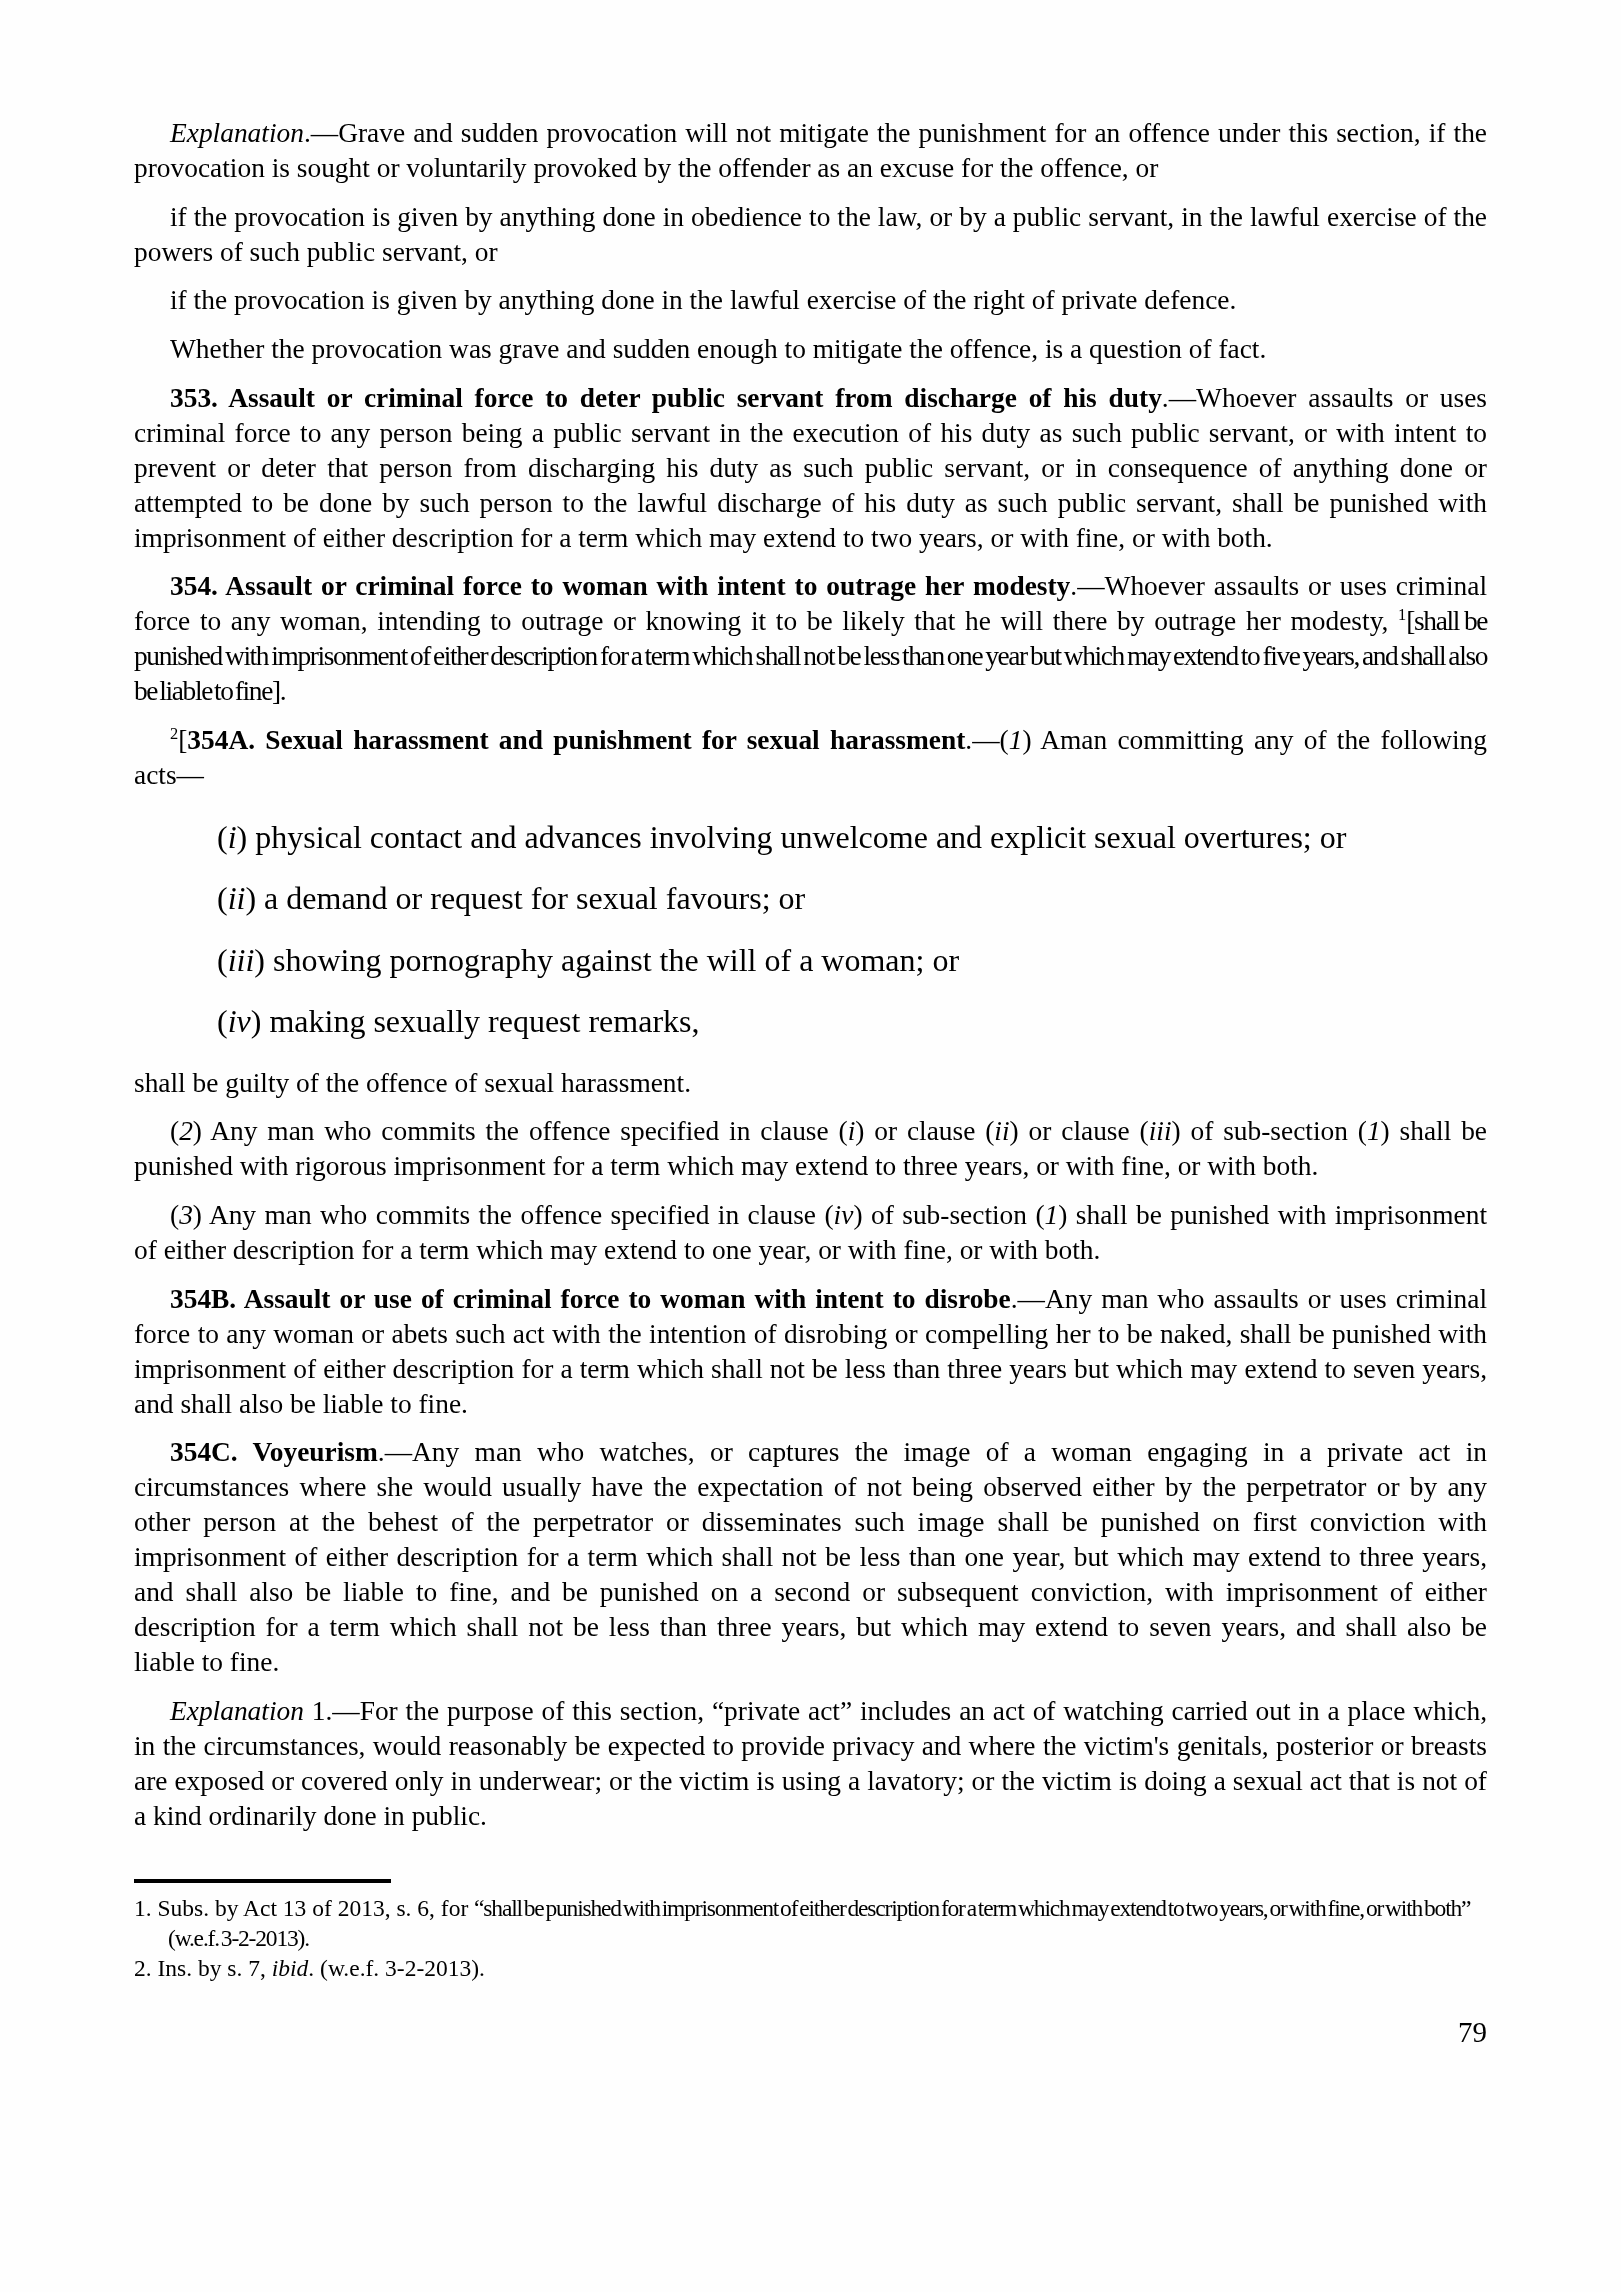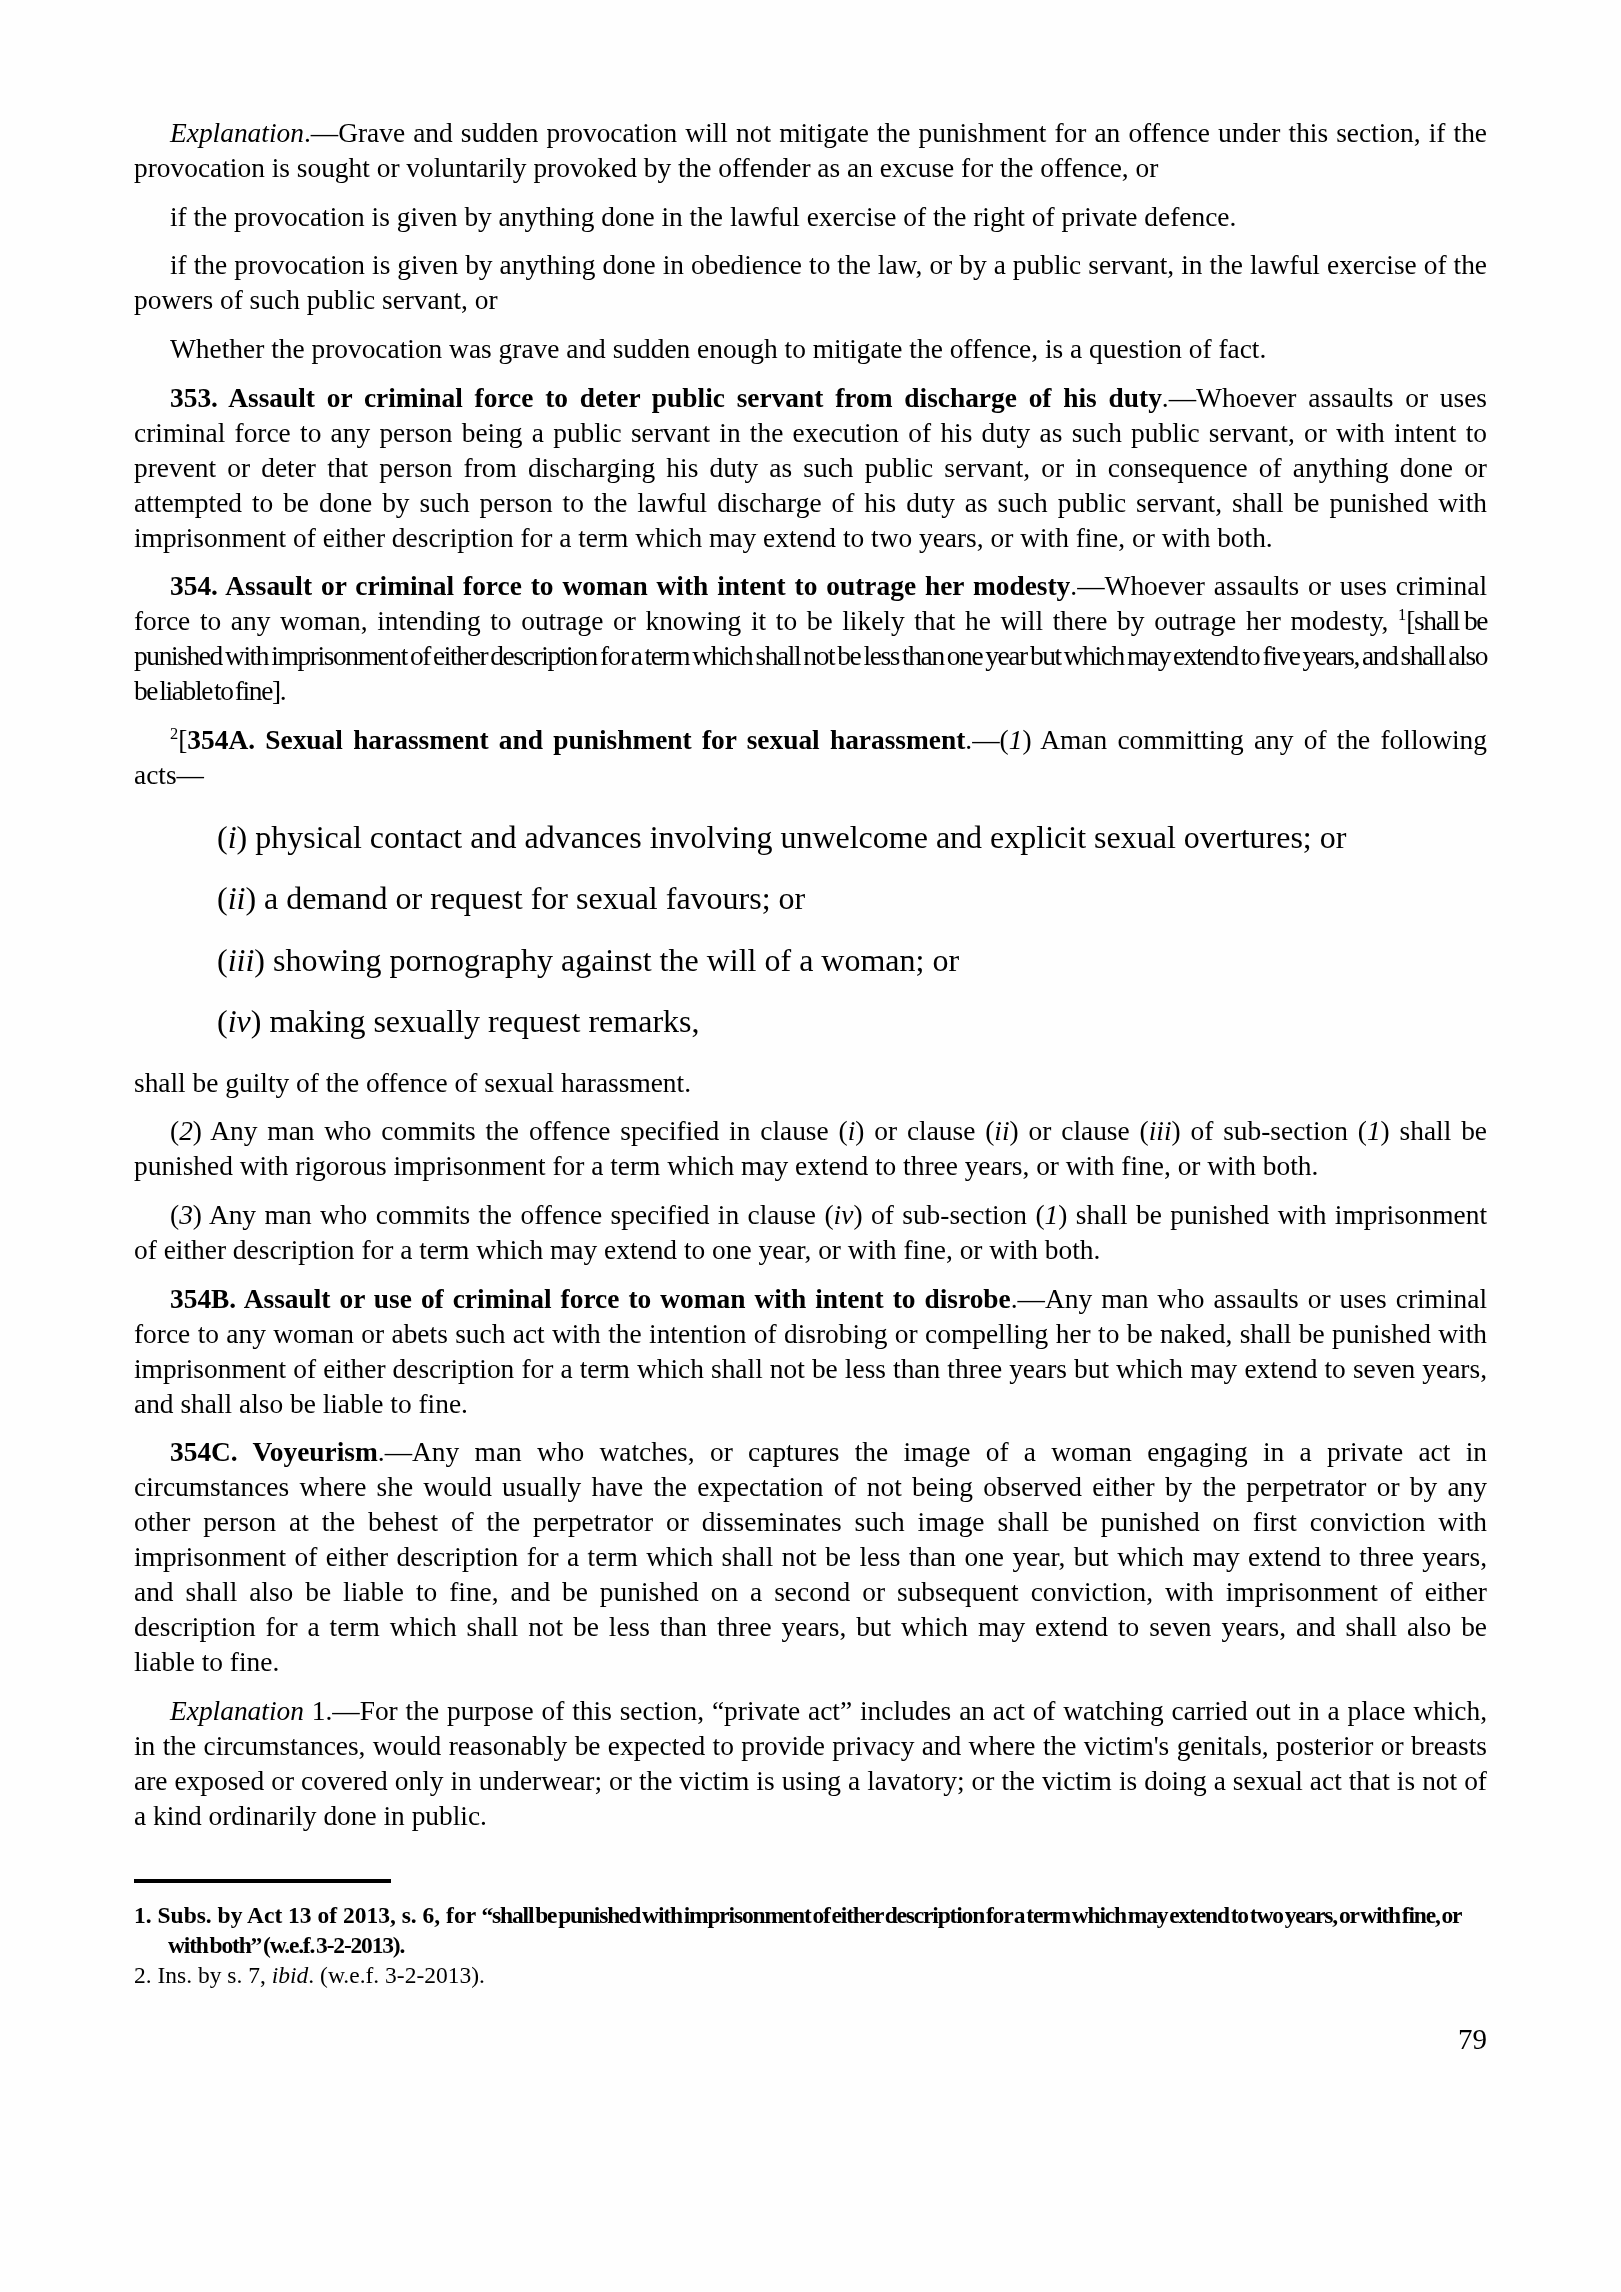--- a/index.html
+++ b/index.html
@@ -45,35 +45,35 @@
     margin-top: 45px;
   }
   .footnote {
     font-size: 23.5px;
     line-height: 30px;
     text-align: left;
     text-indent: -34px;
     padding-left: 34px;
     margin: 0;
   }
-  .footnote.first { margin-top: 17px; font-weight: bold; }
+  .footnote.first { margin-top: 10px; }
   .page-number {
     text-align: right;
     font-size: 29px;
     margin-top: 33px;
   }
 </style>
 </head>
 <body>
 
 <div class="page">
   <div>
       <p class="para"><span class="seg italic">Explanation</span><span class="seg">.—Grave and sudden provocation will not mitigate the punishment for an offence under this section, if the provocation is sought or voluntarily provoked by the offender as an excuse for the offence, or</span></p>
+      <p class="para"><span class="seg">if the provocation is given by anything done in obedience to the law, or by a public servant, in the lawful exercise of the powers of such public servant, or</span></p>
       <p class="para"><span class="seg">if the provocation is given by anything done in the lawful exercise of the right of private defence.</span></p>
-      <p class="para"><span class="seg">if the provocation is given by anything done in obedience to the law, or by a public servant, in the lawful exercise of the powers of such public servant, or</span></p>
       <p class="para"><span class="seg">Whether the provocation was grave and sudden enough to mitigate the offence, is a question of fact.</span></p>
       <p class="para"><span class="seg bold">353. Assault or criminal force to deter public servant from discharge of his duty</span><span class="seg">.—Whoever assaults or uses criminal force to any person being a public servant in the execution of his duty as such public servant, or with intent to prevent or deter that person from discharging his duty as such public servant, or in consequence of anything done or attempted to be done by such person to the lawful discharge of his duty as such public servant, shall be punished with imprisonment of either description for a term which may extend to two years, or with fine, or with both.</span></p>
       <p class="para"><span class="seg bold">354. Assault or criminal force to woman with intent to outrage her modesty</span><span class="seg">.—Whoever assaults or uses criminal force to any woman, intending to outrage or knowing it to be likely that he will there by outrage her modesty, </span><span class="seg sup">1</span><span class="seg cond">[shall be punished with imprisonment of either description for a term which shall not be less than one year but which may extend to five years, and shall also be liable to fine].</span></p>
       <p class="para"><span class="seg sup">2</span><span class="seg">[</span><span class="seg bold">354A. Sexual harassment and punishment for sexual harassment</span><span class="seg">.—(</span><span class="seg italic">1</span><span class="seg">) Aman committing any of the following acts—</span></p>
       <p class="clause"><span class="seg">(</span><span class="seg italic">i</span><span class="seg">) physical contact and advances involving unwelcome and explicit sexual overtures; or</span></p>
       <p class="clause"><span class="seg">(</span><span class="seg italic">ii</span><span class="seg">) a demand or request for sexual favours; or</span></p>
       <p class="clause"><span class="seg">(</span><span class="seg italic">iii</span><span class="seg">) showing pornography against the will of a woman; or</span></p>
       <p class="clause"><span class="seg">(</span><span class="seg italic">iv</span><span class="seg">) making sexually request remarks,</span></p>
       <p class="para noindent"><span class="seg">shall be guilty of the offence of sexual harassment.</span></p>
       <p class="para"><span class="seg">(</span><span class="seg italic">2</span><span class="seg">) Any man who commits the offence specified in clause (</span><span class="seg italic">i</span><span class="seg">) or clause (</span><span class="seg italic">ii</span><span class="seg">) or clause (</span><span class="seg italic">iii</span><span class="seg">) of sub-section (</span><span class="seg italic">1</span><span class="seg">) shall be punished with rigorous imprisonment for a term which may extend to three years, or with fine, or with both.</span></p>

